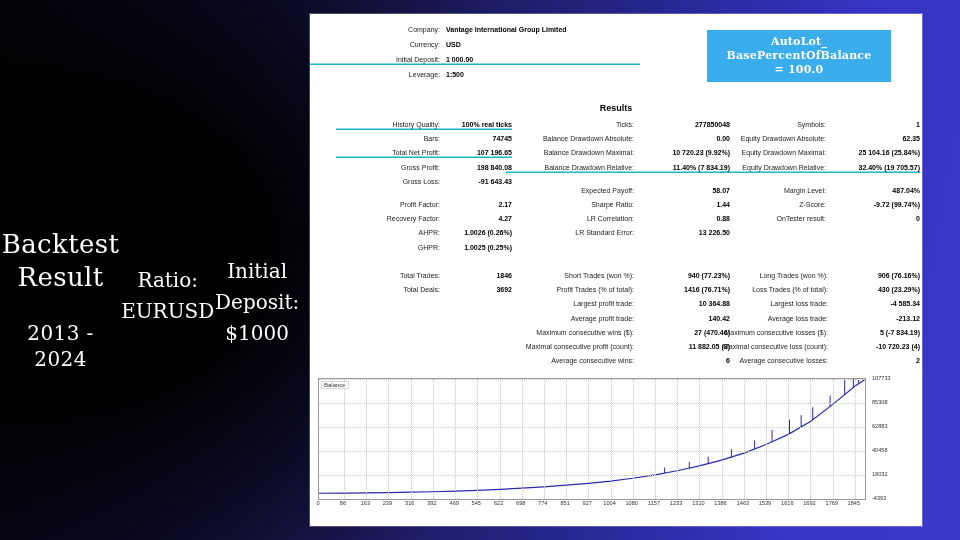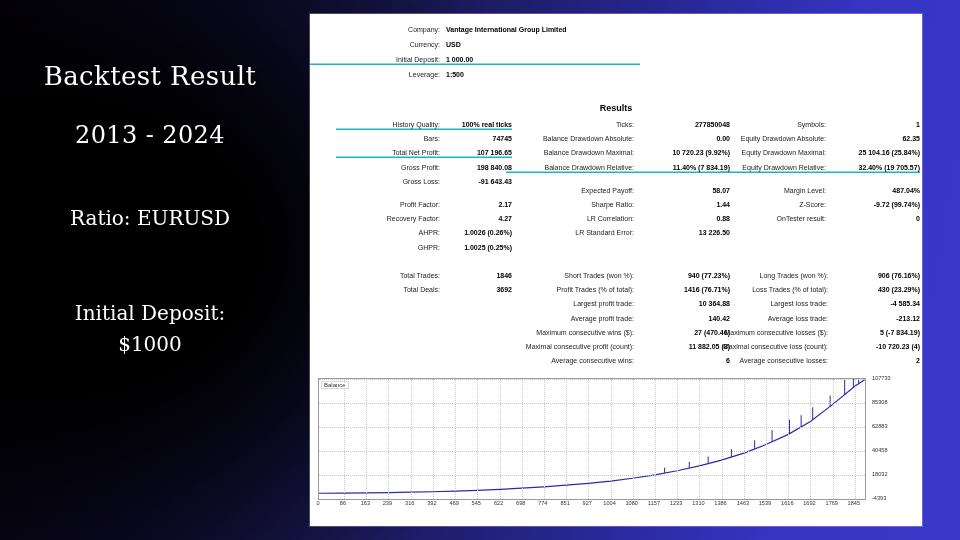--- a/index.html
+++ b/index.html
@@ -10,26 +10,26 @@
   }
   #stage{
     position:relative;width:960px;height:540px;
     background:
       radial-gradient(ellipse 760px 540px at 6% 46%, #000000 0%, #000000 26%, rgba(0,0,0,0) 72%),
       linear-gradient(100deg,#07030f 0%, #0d0a2a 18%, #161445 33%, #201f72 52%, #2b2aa0 68%, #3634c2 82%, #3a38c8 100%);
   }
   
   #left-panel{
     position:absolute;left:0;top:0;width:300px;height:540px;
-    display:flex;flex-direction:column;align-items:center;justify-content:flex-start;
+    display:flex;flex-direction:row;align-items:center;justify-content:flex-start;
     color:#ffffff;text-align:center;
     font-family:"DejaVu Serif", serif;
   }
   .cap-title{font-size:26px;letter-spacing:.4px;margin-top:60px;line-height:1.28;text-shadow:0 1px 3px rgba(0,0,0,.7);}
-  .cap-title .l2{font-size:24px;margin-top:27px;}
+  .cap-title .l2{font-size:20px;margin-top:27px;}
   .cap-mid{margin-top:52px;font-size:20px;line-height:1.55;text-shadow:0 1px 3px rgba(0,0,0,.7);}
   .cap-bot{margin-top:64px;font-size:20px;line-height:1.55;text-shadow:0 1px 3px rgba(0,0,0,.7);}
 
   
   #report{
     position:absolute;left:310px;top:14px;width:612px;height:512px;
     background:#ffffff;
     box-shadow:0 0 0 1px rgba(255,255,255,.25);
     font-size:7px;color:#1a1a1a;
     overflow:hidden;
@@ -409,14 +409,19 @@
           <span style="top: 0px;">107733</span>
           <span style="top: 23.9998px;">85308</span>
           <span style="top: 47.9996px;">62883</span>
           <span style="top: 71.9994px;">40458</span>
           <span style="top: 96.0002px;">18032</span>
           <span style="top: 120px;">-4393</span>
         </div>
     </div>
   </div>
 
+  <div id="autolot-badge" style="background: rgb(58, 174, 236); color: rgb(255, 255, 255);">
+    <span>AutoLot_</span>
+    <span>BasePercentOfBalance</span>
+    <span>= 100.0</span>
+  </div>
 
 </div>
 
 </body></html>

